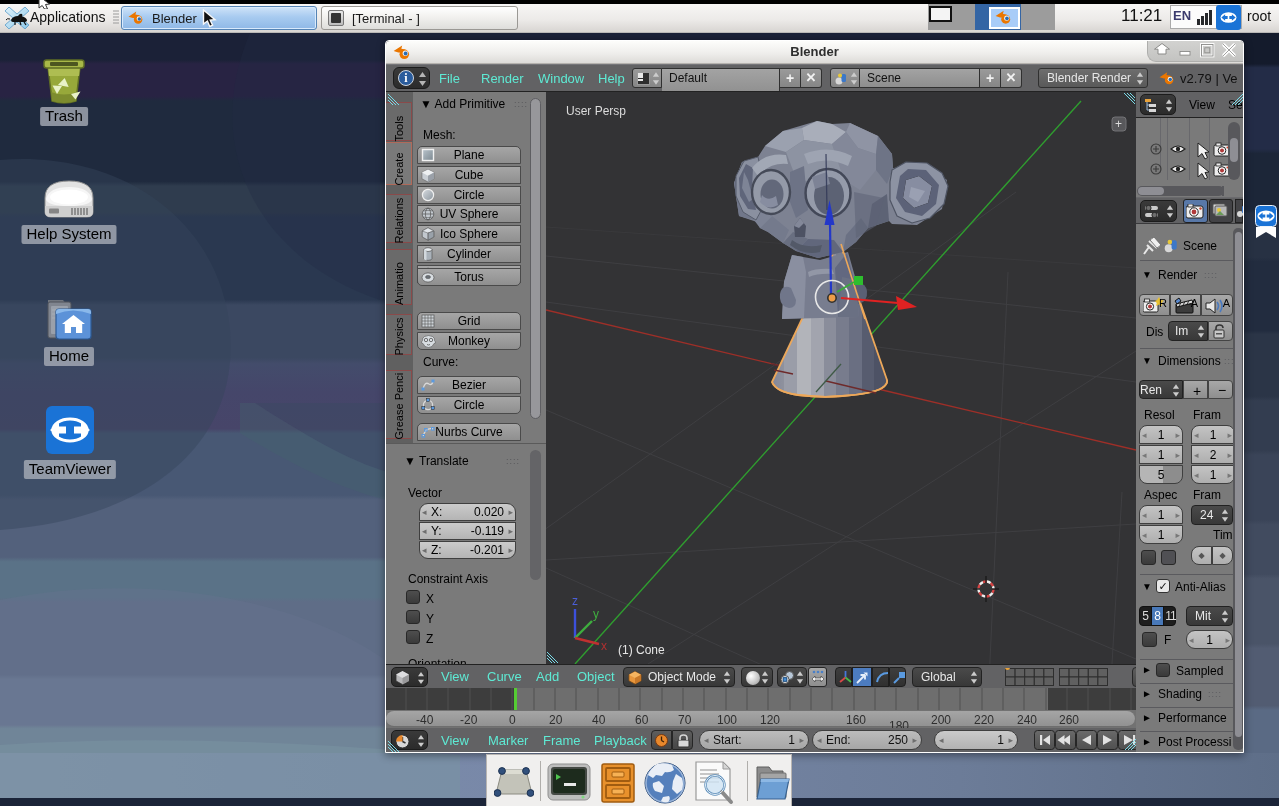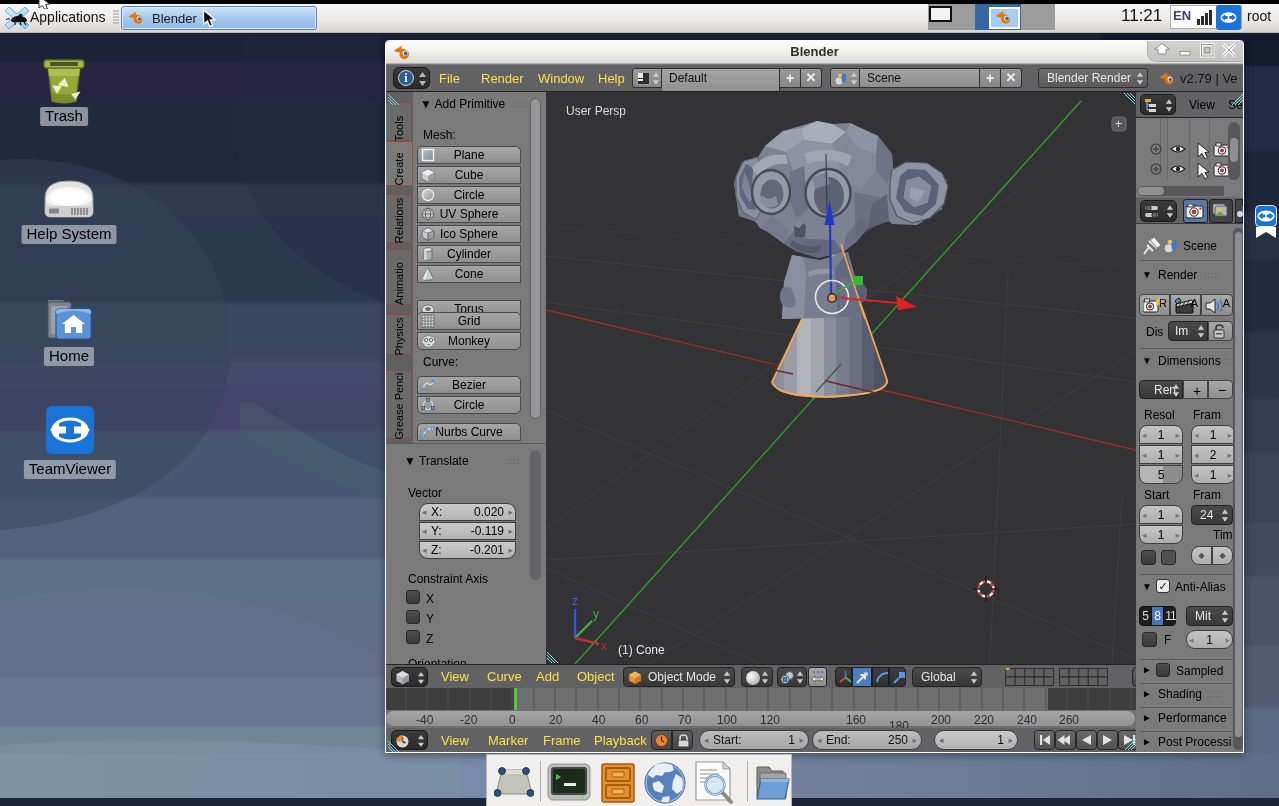--- a/index.html
+++ b/index.html
@@ -8,21 +8,21 @@
 .wbtn{position:absolute;top:6px;height:24px;border-radius:3px;font-size:13px;color:#1a1a1a}
 #applbl{position:absolute;left:30px;top:9px;font-size:14px;color:#111}
 
 .dicon{position:absolute;width:110px;text-align:center}
 .dlabel{position:absolute;top:100%;left:50%;transform:translateX(-50%);white-space:nowrap;background:rgba(168,172,182,.8);color:#000;font-size:15px;padding:0px 5px 2px;border-radius:2px}
 
 #bwin{position:absolute;left:385px;top:40px;width:859px;height:713px;background:#757579;border:1px solid #fff;border-radius:4px 4px 0 0;box-shadow:0 2px 8px rgba(0,0,0,.45);overflow:hidden}
 #btitle{position:absolute;left:0;top:0;width:857px;height:23px;background:linear-gradient(#fdfdfb,#efeeec 55%,#dddbd8);border-radius:4px 4px 0 0;border-bottom:1px solid #b5b2ae;overflow:hidden}
 #btitle .t{position:absolute;left:0;right:0;top:3px;text-align:center;font-size:13px;font-weight:bold;color:#2e2e2e}
 #bheader{position:absolute;left:0;top:24px;width:857px;height:27px;background:#626264;border-bottom:1px solid #222;overflow:hidden}
-.hmenu{position:absolute;top:6px;font-size:13px;color:#fde047}
+.hmenu{position:absolute;top:6px;font-size:13px;color:#5eead4}
 
 #tshelf{position:absolute;left:0;top:51px;width:160px;height:572px;background:#7a7a7a;overflow:hidden}
 #tabs{position:absolute;left:0;top:0;width:27px;height:572px;background:#606060}
 .vtab{position:absolute;left:0;width:26px;background:#646468;border:1px solid #8a4a4a;border-left:none;color:#000;font-size:12px}
 .vtab span{display:block;transform:rotate(-90deg)}
 .tbtn{position:absolute;left:31px;width:104px;height:18px;background:linear-gradient(#a6a6a6,#8f8f8f);border:1px solid #4a4a4a;color:#000;font-size:12px;text-align:center;line-height:17px}
 .shlabel{position:absolute;color:#000;font-size:12px}
 .nfield{position:absolute;width:97px;height:18px;background:linear-gradient(#cbcbcb,#b4b4b4);border:1px solid #3f3f3f;color:#000;font-size:12px;line-height:17px}
 .nfield b{font-weight:normal;position:absolute;left:11px}
 .nfield em{font-style:normal;position:absolute;right:11px}
@@ -332,21 +332,21 @@
         </svg>Ico Sphere</div>
     <div class="tbtn" style="top:153px"><svg width="14" height="14" viewBox="0 0 14 14" style="position:absolute;left:3px;top:1px">
           <path d="M3 2.5 L3 11.5 Q3 13.4 7 13.4 Q11 13.4 11 11.5 L11 2.5 Z" fill="#aab2ba" stroke="#555" stroke-width=".7"></path>
           <ellipse cx="7" cy="2.6" rx="4" ry="1.9" fill="#e8ecef" stroke="#555" stroke-width=".7"></ellipse>
           <path d="M3 2.5 L3 11.5 Q3 13.4 5.5 13.4 L5.5 3.5 Z" fill="#d2d8dd"></path>
         </svg>Cylinder</div>
     <div class="tbtn" style="top:173px"><svg width="14" height="14" viewBox="0 0 14 14" style="position:absolute;left:3px;top:1px">
           <path d="M7 0.8 L12.4 11.4 Q12.4 13.2 7 13.2 Q1.6 13.2 1.6 11.4 Z" fill="#c8ced4" stroke="#555" stroke-width=".7"></path>
           <path d="M7 0.8 L1.6 11.4 Q1.6 12.6 4.5 13 L7 2 Z" fill="#e6eaed"></path>
         </svg>Cone</div>
-    <div class="tbtn" style="top:208px;border-radius:0 0 5px 5px"><svg width="14" height="14" viewBox="0 0 14 14" style="position:absolute;left:3px;top:2px">
+    <div class="tbtn" style="top:176px;border-radius:0 0 5px 5px"><svg width="14" height="14" viewBox="0 0 14 14" style="position:absolute;left:3px;top:2px">
           <ellipse cx="7" cy="6.5" rx="6" ry="4.6" fill="#d8dde1" stroke="#555" stroke-width=".7"></ellipse>
           <ellipse cx="7" cy="6" rx="2.5" ry="1.6" fill="#6a7077" stroke="#555" stroke-width=".6"></ellipse>
         </svg>Torus</div>
     <div class="tbtn" style="top:220px;border-radius:5px 5px 0 0"><svg width="14" height="14" viewBox="0 0 14 14" style="position:absolute;left:3px;top:1px">
           <rect x="1" y="1" width="12" height="12" fill="#cdd3d8" stroke="#555" stroke-width=".7"></rect>
           <g stroke="#555" stroke-width=".6">
             <line x1="4" y1="1" x2="4" y2="13"></line>
             <line x1="7" y1="1" x2="7" y2="13"></line>
             <line x1="10" y1="1" x2="10" y2="13"></line>
             <line x1="1" y1="4" x2="13" y2="4"></line>
@@ -738,37 +738,37 @@
             <rect x="2" y="6" width="10" height="8" rx="1" fill="#c8c8c8" stroke="#333"></rect>
             <path d="M4 6 L4 4 Q4 1 7.5 1 Q11 1 11 4" fill="none" stroke="#333" stroke-width="1.6"></path>
             <rect x="4" y="9" width="6" height="1.5" fill="#555"></rect>
           </svg>
       </div>
       <span style="position:absolute;left:4px;top:124px;width:95px;height:1px;background:#5a5a5e"></span>
       <span style="position:absolute;left:6px;top:131px;font-size:10px">▼</span>
         <span style="position:absolute;left:22px;top:130px">Dimensions</span>
       <span style="position:absolute;left:88px;top:132px;color:#5a5a5e;letter-spacing:1px;font-size:9px">:::</span>
 
-      <div style="position:absolute;left:3px;top:156px;width:44px;height:19px;background:linear-gradient(#4a4a4a,#383838);border:1px solid #222;border-radius:4px 0 0 4px;color:#e8e8e8;line-height:18px;padding-left:14px">Ren
+      <div style="position:absolute;left:3px;top:156px;width:44px;height:19px;background:linear-gradient(#4a4a4a,#383838);border:1px solid #222;border-radius:4px 0 0 4px;color:#e8e8e8;line-height:18px;padding-left:0">Ren
         <svg width="8" height="13" viewBox="0 0 9 14" style="position:absolute;right:2px;top:3px">
             <path d="M4.5 0 L8 5 L1 5 Z" fill="#ccc"></path>
             <path d="M4.5 14 L8 9 L1 9 Z" fill="#ccc"></path>
           </svg>
       </div>
       <div class="pbtn" style="left:47px;top:156px;width:25px;height:19px;font-size:14px;text-align:center;line-height:17px">+</div>
       <div class="pbtn" style="left:72px;top:156px;width:25px;height:19px;border-radius:0 4px 4px 0;font-size:14px;text-align:center;line-height:15px">−</div>
       <span style="position:absolute;left:8px;top:184px">Resol</span>
         <span style="position:absolute;left:57px;top:184px">Fram</span>
       <div class="nf2" style="left:3px;top:201px;border-radius:8px 8px 0 0"><i>◂</i>1<i>▸</i></div>
       <div class="nf2" style="left:55px;top:201px;border-radius:8px 8px 0 0"><i>◂</i>1<i>▸</i></div>
       <div class="nf2" style="left:3px;top:221px"><i>◂</i>1<i>▸</i></div>
       <div class="nf2" style="left:55px;top:221px"><i>◂</i>2<i>▸</i></div>
       <div class="nf2" style="left:3px;top:241px;border-radius:0 0 8px 8px;background:linear-gradient(90deg,#b5b5b5 55%,#8d8d8d 55%)">5</div>
       <div class="nf2" style="left:55px;top:241px;border-radius:0 0 8px 8px"><i>◂</i>1<i>▸</i></div>
-      <span style="position:absolute;left:8px;top:264px">Start</span>
+      <span style="position:absolute;left:8px;top:264px">Aspec</span>
         <span style="position:absolute;left:57px;top:264px">Fram</span>
       <div class="nf2" style="left:3px;top:281px;border-radius:8px 8px 0 0"><i>◂</i>1<i>▸</i></div>
       <div style="position:absolute;left:55px;top:281px;width:42px;height:20px;background:linear-gradient(#4a4a4a,#383838);border:1px solid #222;border-radius:4px;color:#e8e8e8;line-height:19px;padding-left:8px">24
         <svg width="8" height="13" viewBox="0 0 9 14" style="position:absolute;right:3px;top:3px">
             <path d="M4.5 0 L8 5 L1 5 Z" fill="#ccc"></path>
             <path d="M4.5 14 L8 9 L1 9 Z" fill="#ccc"></path>
           </svg>
       </div>
       <span style="position:absolute;left:77px;top:304px">Time</span>
       <div class="nf2" style="left:3px;top:301px;border-radius:0 0 8px 8px"><i>◂</i>1<i>▸</i></div>
@@ -1127,20 +1127,26 @@
     <svg width="17" height="17" viewBox="0 0 64 64" style="position:absolute;left:6px;top:3px">
       <path d="M2 25 L31 6 L28 17 L42 20 L40 31 L18 30 Z" fill="#ea7600"></path>
       <circle cx="38" cy="36" r="16" fill="#ea7600"></circle>
       <circle cx="41.5" cy="32.5" r="9" fill="#eef2f5"></circle>
         <circle cx="42.5" cy="33.5" r="6.5" fill="#2a6db5"></circle>
     </svg>
     <span style="position:absolute;left:30px;top:4px">Blender</span>
     <svg width="16" height="19" viewBox="0 0 16 19" style="position:absolute;left:80px;top:2px">
         <path d="M1.5 1 L1.5 15 L5.4 12 L7.8 17.5 L10.6 16.2 L8.2 11 L13 10.6 Z" fill="#111" stroke="#f8f8f8" stroke-width="1.4"></path>
       </svg>
+  </div>
+  <div class="wbtn" style="left:321px;width:197px;background:linear-gradient(#ffffff,#f2f1ef 45%,#dededb);border:1px solid #9a9894">
+    <span style="position:absolute;left:6px;top:3px;width:16px;height:16px;background:linear-gradient(#e8e8e8,#bdbdbd);border:1px solid #777;border-radius:2px">
+        <span style="position:absolute;left:2px;top:2px;width:10px;height:10px;background:#333;border-radius:1px"></span>
+      </span>
+    <span style="position:absolute;left:30px;top:4px">[Terminal - ]</span>
   </div>
 
   <div style="position:absolute;left:928px;top:4px;width:127px;height:26px;background:#9c9c9c">
     <span style="position:absolute;left:1px;top:2px;width:23px;height:16px;background:#f4f4f4;border:2px solid #111"></span>
     <span style="position:absolute;left:47px;top:0;width:46px;height:26px;background:#3465a4"></span>
     <span style="position:absolute;left:61px;top:3px;width:31px;height:22px;background:#a8ccf8;border:2px solid #fff">
       <svg width="20" height="18" viewBox="0 0 64 64" style="position:absolute;left:3px;top:0px">
         <path d="M2 25 L31 6 L28 17 L42 20 L40 31 L18 30 Z" fill="#ea7600"></path>
       <circle cx="38" cy="36" r="16" fill="#ea7600"></circle>
       <circle cx="41.5" cy="32.5" r="9" fill="#eef2f5"></circle>

